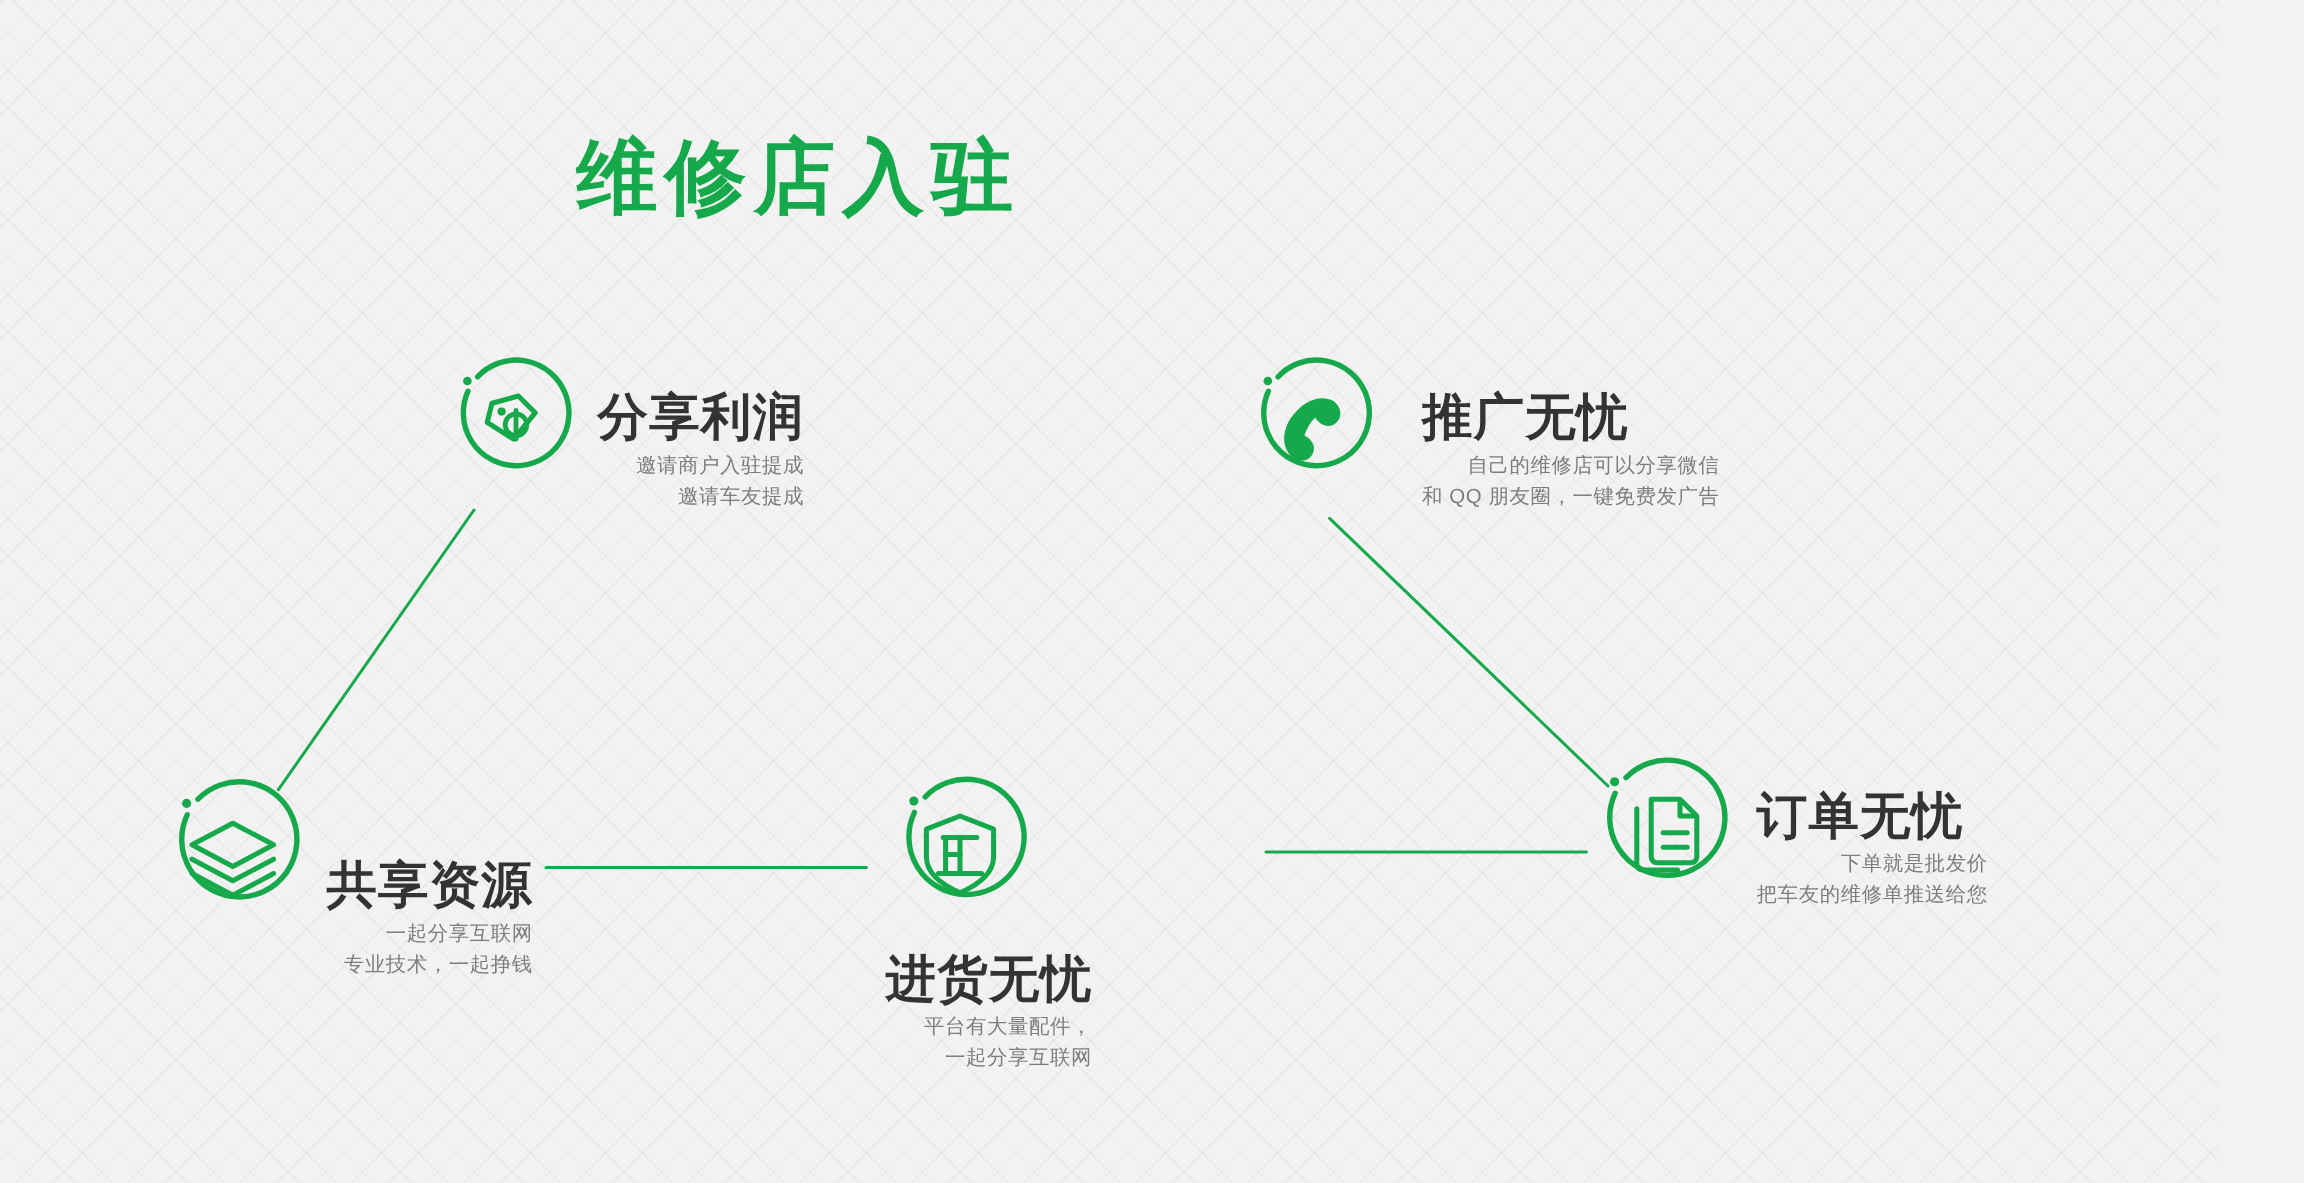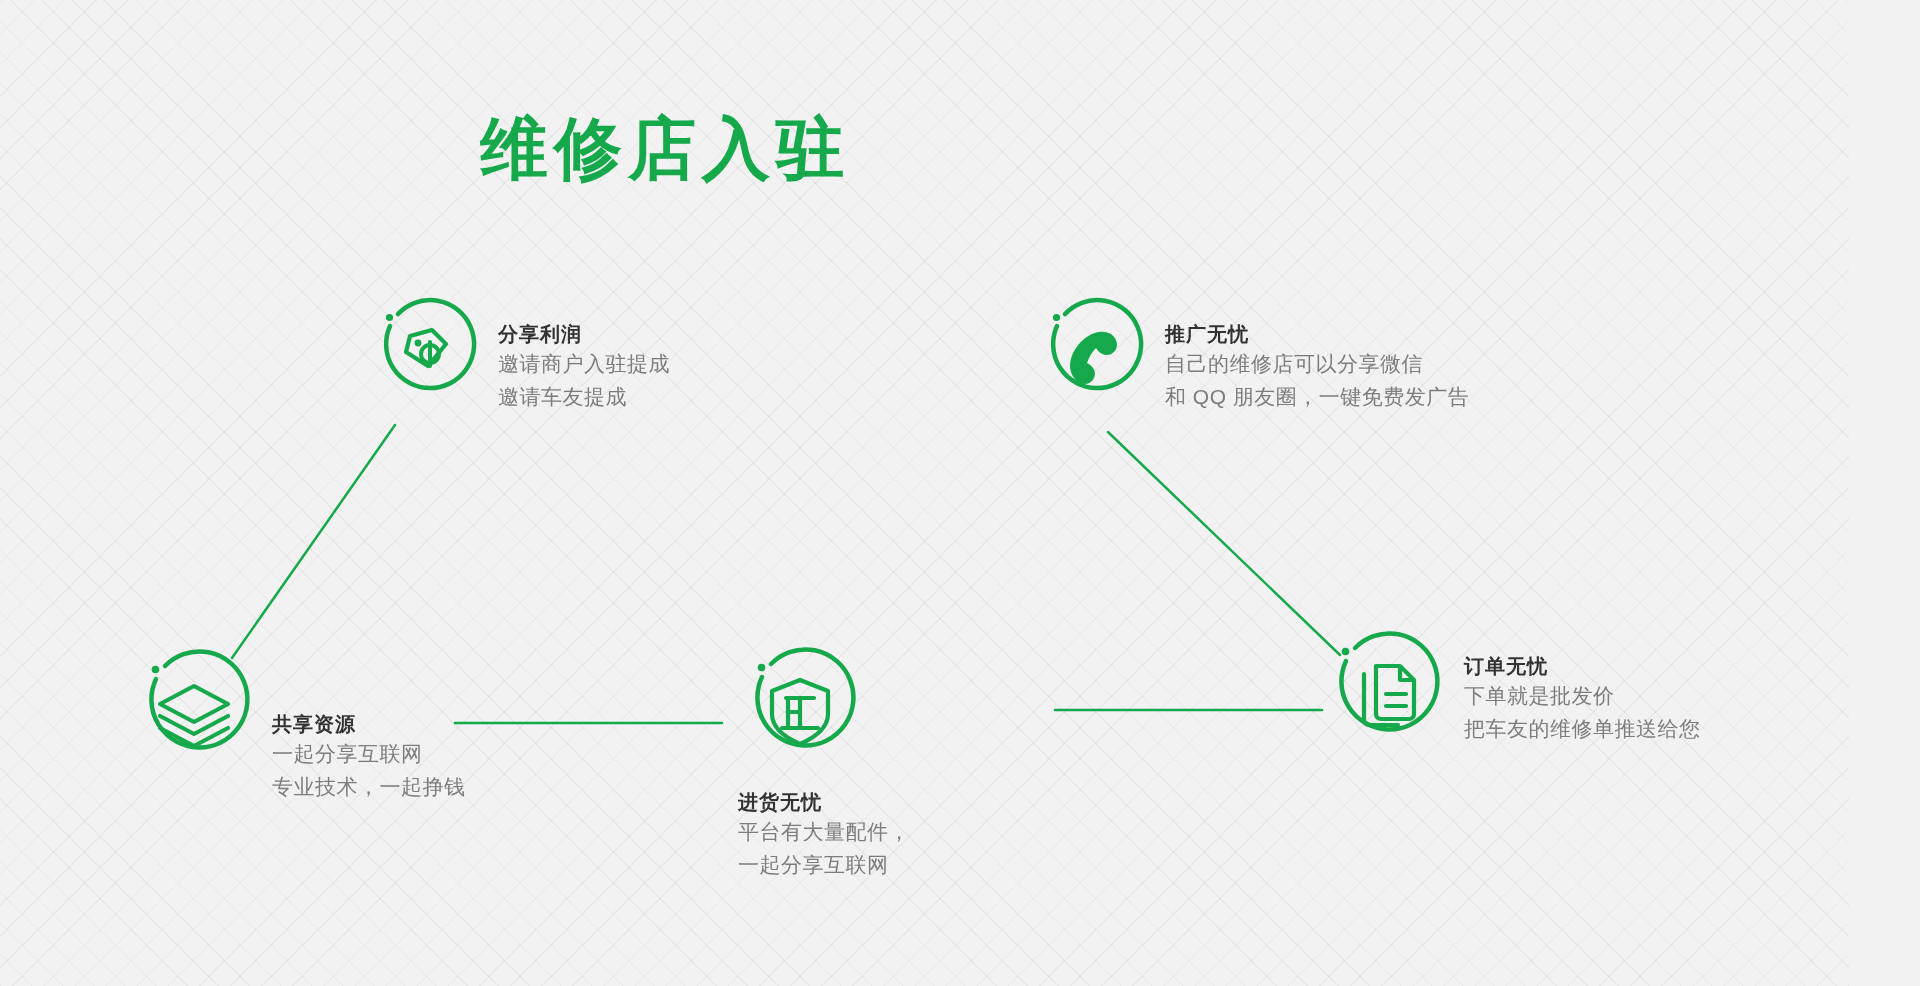--- a/index.html
+++ b/index.html
@@ -72,52 +72,53 @@
   }
   .icon-ring svg { display: block; }
 
   .node-text {
     flex: 1 1 auto;
     white-space: nowrap;
   }
   .node-title {
     color: #333333;
     font-weight: bold;
-    font-size: 20px;
+    font-size: 42px;
     line-height: 1.25;
     letter-spacing: 1px;
     margin: 0;
   }
   .node-desc-line {
     color: #7d7d7d;
-    font-size: 21px;
+    font-size: 17px;
     line-height: 1.58;
     letter-spacing: 0.5px;
     margin: 0;
+    text-align: right;
   }
   .node-title-row {
     display: flex;
     align-items: center;
   }
 
   
   #node-profit       { left: 368px; top: 318px; }
   #node-promotion    { left: 1035px; top: 318px; }
   #node-resource     { left: 132px; top: 690px; }
   #node-purchase     { left: 738px; top: 690px; flex-direction: column; }
   #node-order        { left: 1322px; top: 650px; }
 
   #node-profit .icon-ring    { margin-right: 18px; margin-top: -22px; }
   #node-promotion .icon-ring { margin-right: 18px; margin-top: -22px; }
   #node-resource .icon-ring  { margin-right: 16px; margin-top: -44px; }
   #node-purchase .icon-ring  { margin-right: 16px; margin-top: -46px; }
   #node-order .icon-ring     { margin-right: 18px; margin-top: -22px; }
 
   #node-profit .node-text    { padding-top: 4px; }
-  #node-promotion .node-text { padding-top: 4px; }
+  #node-promotion .node-text { padding-top: 4px; margin-left: 20px; }
   #node-resource .node-text  { padding-top: 22px; }
   #node-purchase .node-text  { padding-top: 22px; }
   #node-order .node-text     { padding-top: 4px; }
 </style>
 </head>
 <body>
 
 <div id="stage">
 
   <div id="page-title">维修店入驻</div>

